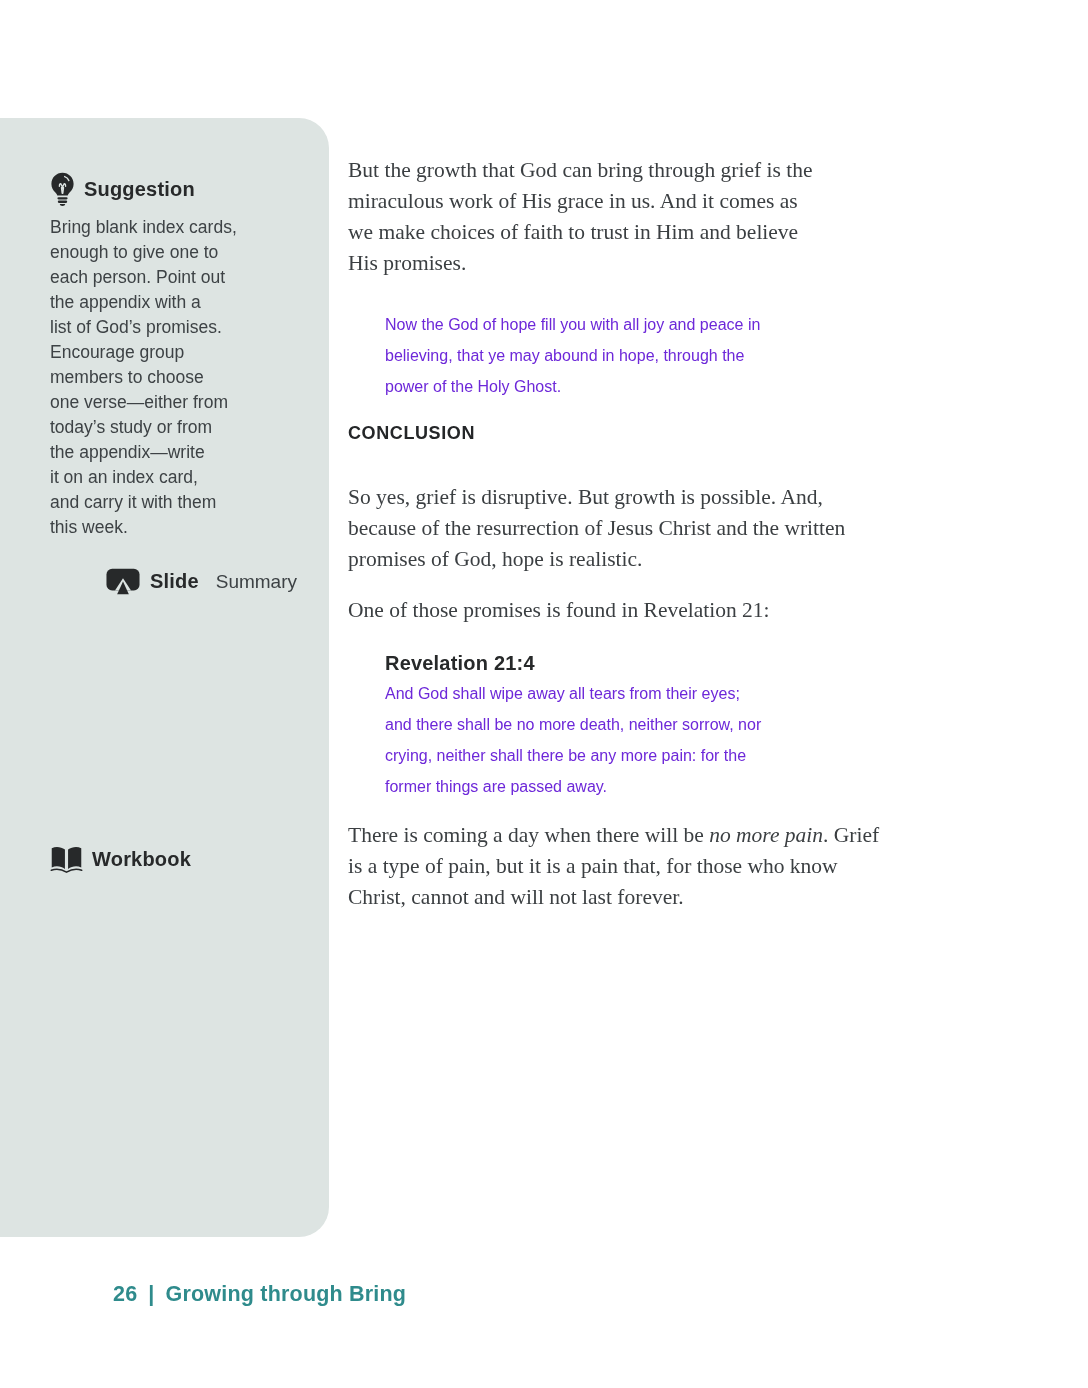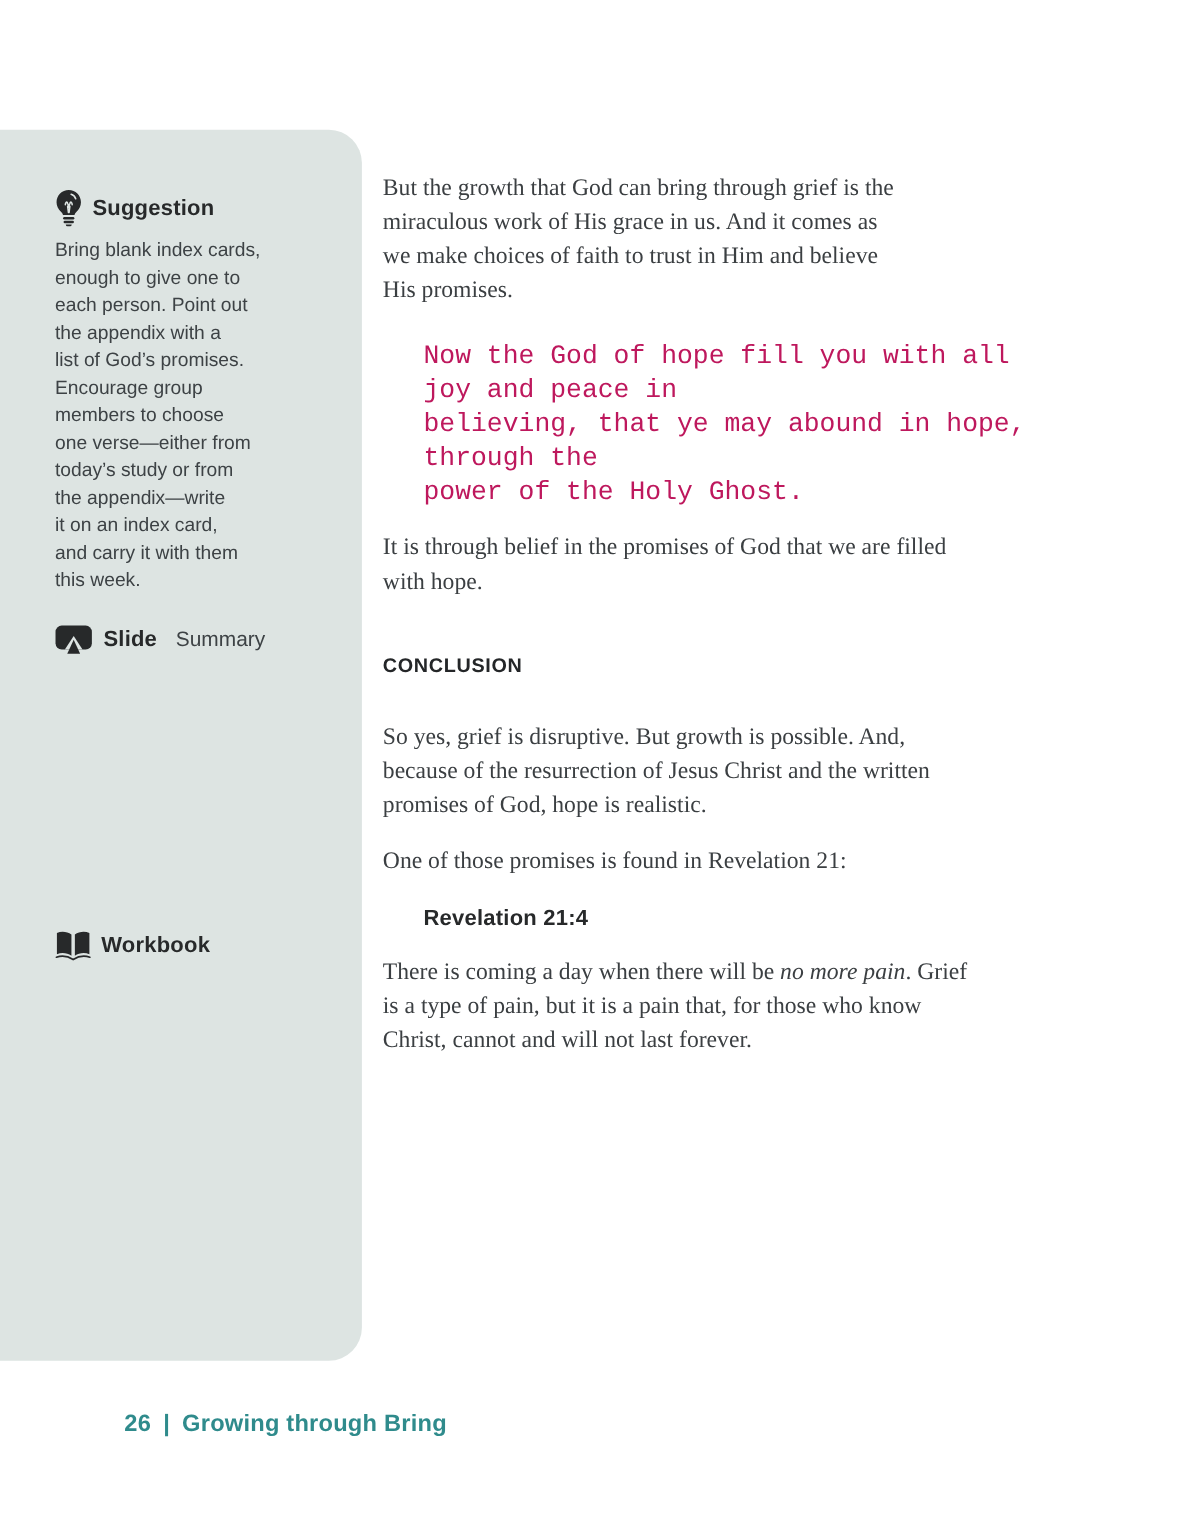--- a/index.html
+++ b/index.html
@@ -46,21 +46,21 @@
     margin-left: 7px;
   }
   .side-body {
     margin: 9px 0 0 0;
     font-size: 17.5px;
     line-height: 25px;
     white-space: pre-line;
     color: #3d4245;
   }
   .icon { display: inline-flex; color: #27292a; flex: 0 0 auto; }
-  .slide-row { display: flex; align-items: center; gap: 10px; margin-top: 28px; color: #27292a; }
+  .slide-row { display: flex; align-items: center; gap: 10px; margin-top: 28px; color: #27292a; justify-content: flex-end; }
   .workbook-block { margin-top: 250px; }
 
   
   .content {
     position: absolute;
     left: 348px;
     top: 155px;
     width: 620px;
     color: #3b3f42;
   }
@@ -82,25 +82,24 @@
   }
   .quote-ref {
     font-weight: bold;
     font-size: 20px;
     line-height: 30px;
     color: #27292a;
     letter-spacing: 0.2px;
   }
   .quote-text {
     margin: 0;
-    font-size: 24px;
+    font-size: 16px;
     line-height: 31px;
-    color: #be185d;
+    color: #6d28d9;
     white-space: pre-line;
-    font-family: Liberation Mono, monospace;
   }
   .section-heading {
     font-family: "Liberation Sans", sans-serif;
     font-weight: bold;
     font-size: 18px;
     line-height: 26px;
     letter-spacing: 0.6px;
     color: #242628;
     margin: 0 0 36px 0;
   }
@@ -188,33 +187,35 @@
 miraculous work of His grace in us. And it comes as
 we make choices of faith to trust in Him and believe
 His promises.</p>
 
     <div class="quote">
       <p class="quote-text">Now the God of hope fill you with all joy and peace in
 believing, that ye may abound in hope, through the
 power of the Holy Ghost.</p>
     </div>
 
-    <p class="serif p2">It is through belief in the promises of God that we are filled
-with hope.</p>
 
     <h2 class="section-heading">CONCLUSION</h2>
 
     <p class="serif p3">So yes, grief is disruptive. But growth is possible. And,
 because of the resurrection of Jesus Christ and the written
 promises of God, hope is realistic.</p>
 
     <p class="serif p4">One of those promises is found in Revelation 21:</p>
 
     <div class="quote">
       <div class="quote-ref">Revelation 21:4</div>
+      <p class="quote-text">And God shall wipe away all tears from their eyes;
+and there shall be no more death, neither sorrow, nor
+crying, neither shall there be any more pain: for the
+former things are passed away.</p>
     </div>
 
     <p class="serif p5"><span>There is coming a day when there will be </span><em>no more pain</em><span>. Grief
 is a type of pain, but it is a pain that, for those who know
 Christ, cannot and will not last forever.</span></p>
 
   </main>
 
   <footer class="footer">
     <span>26</span>

